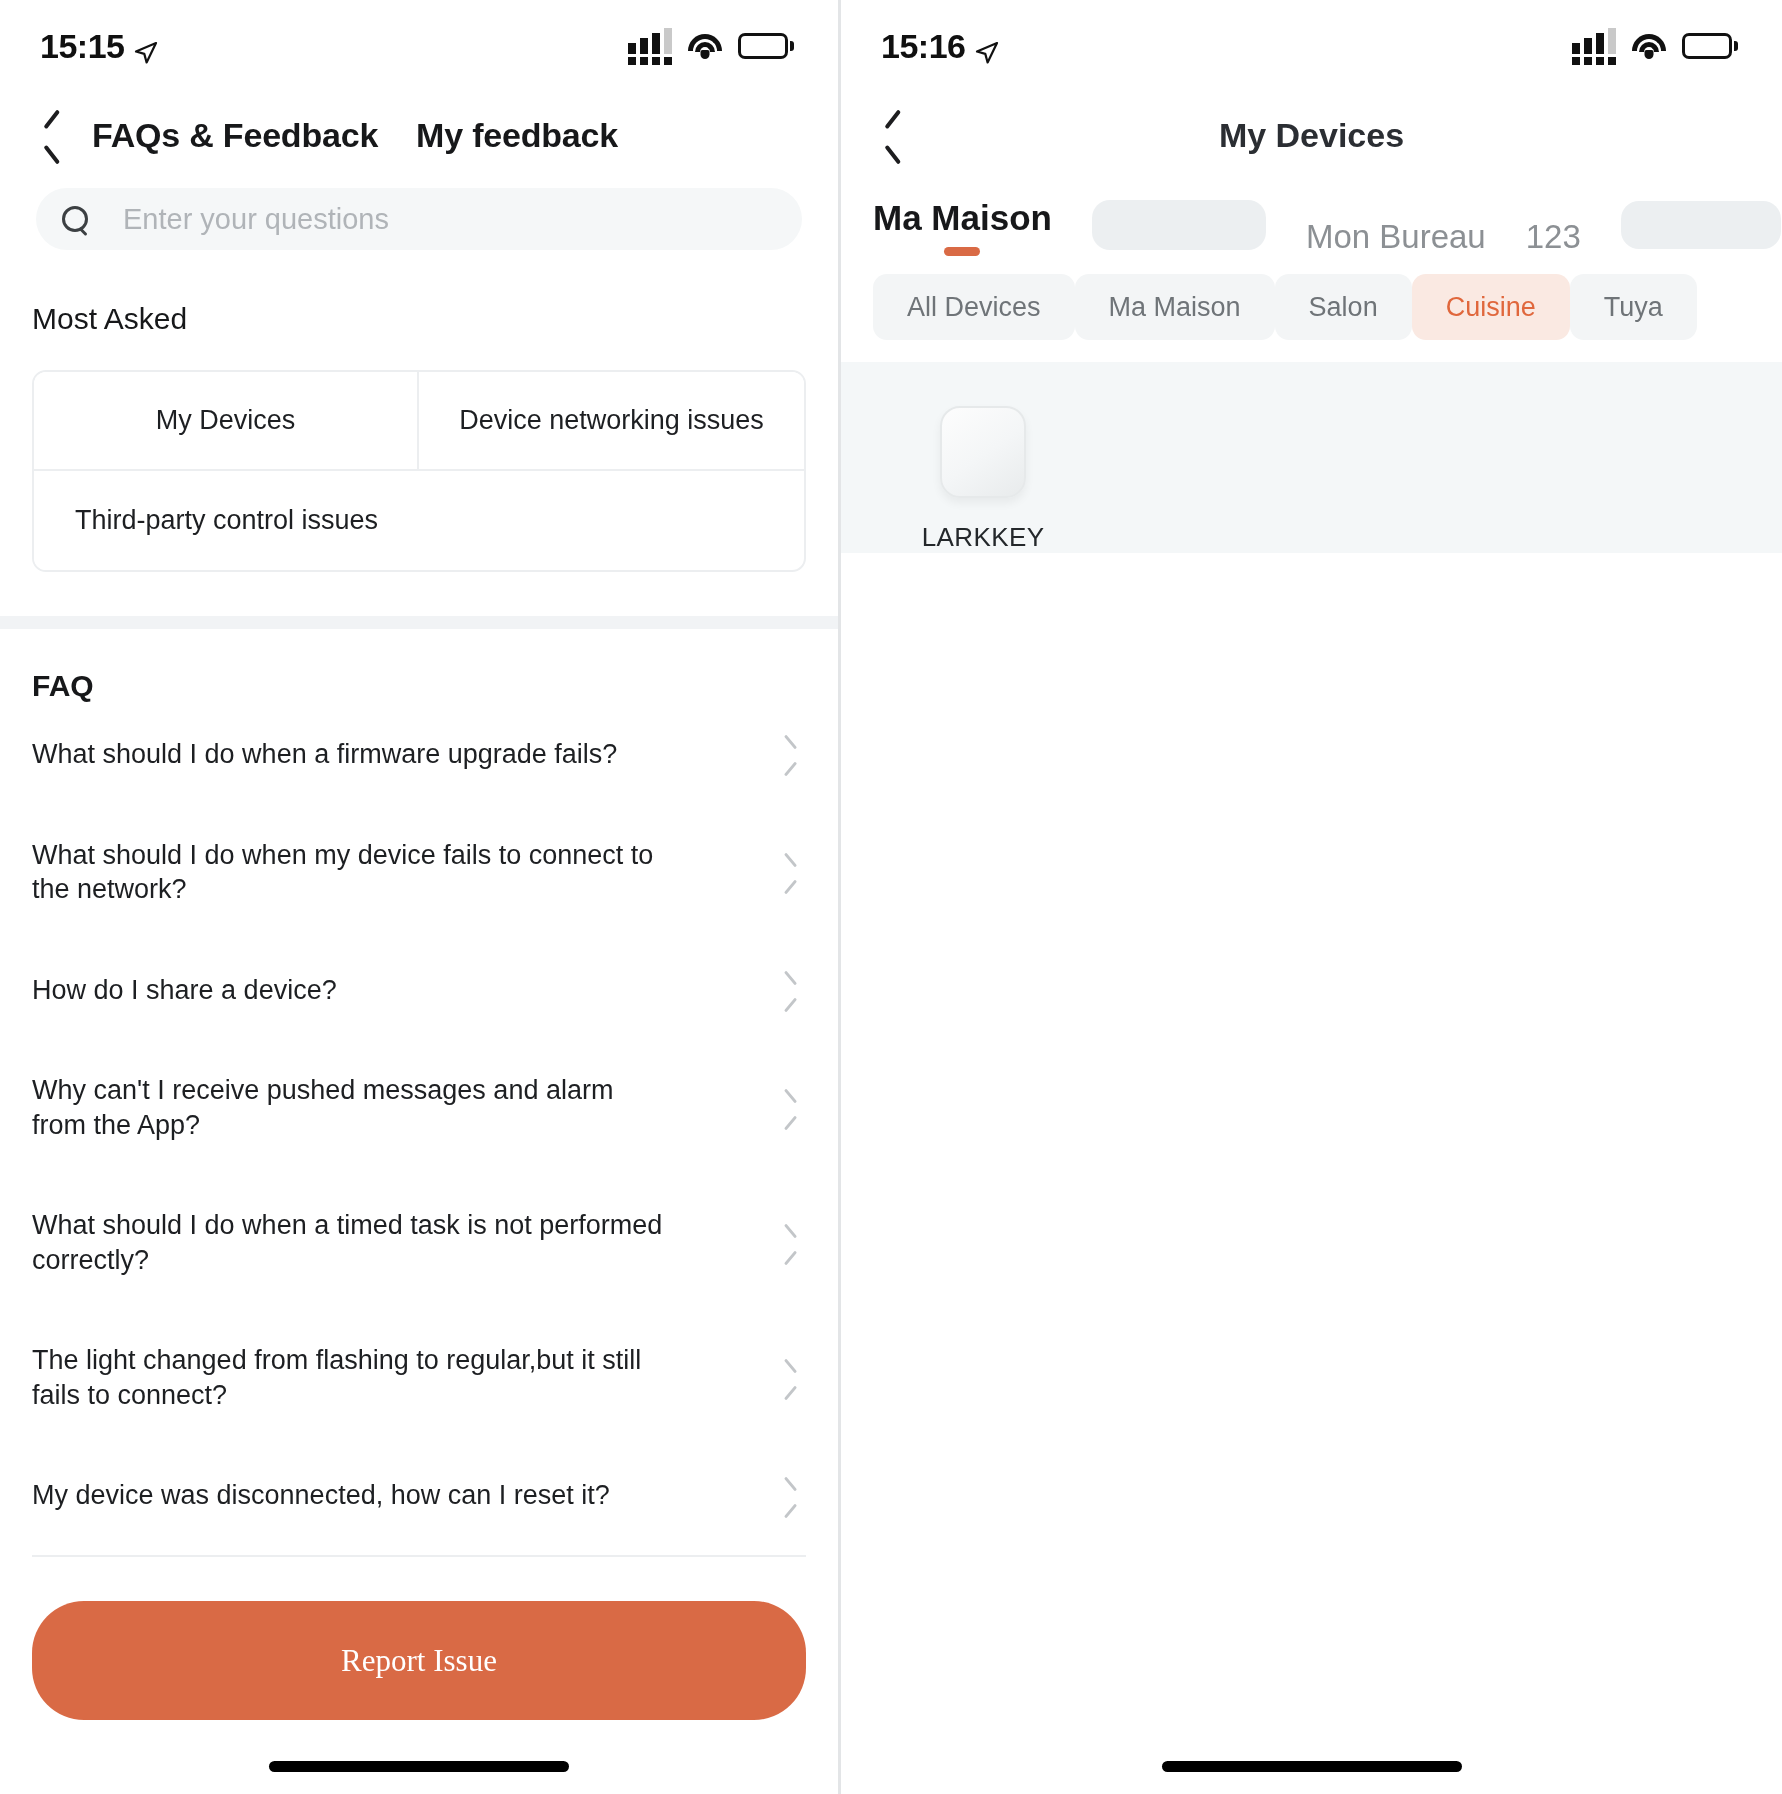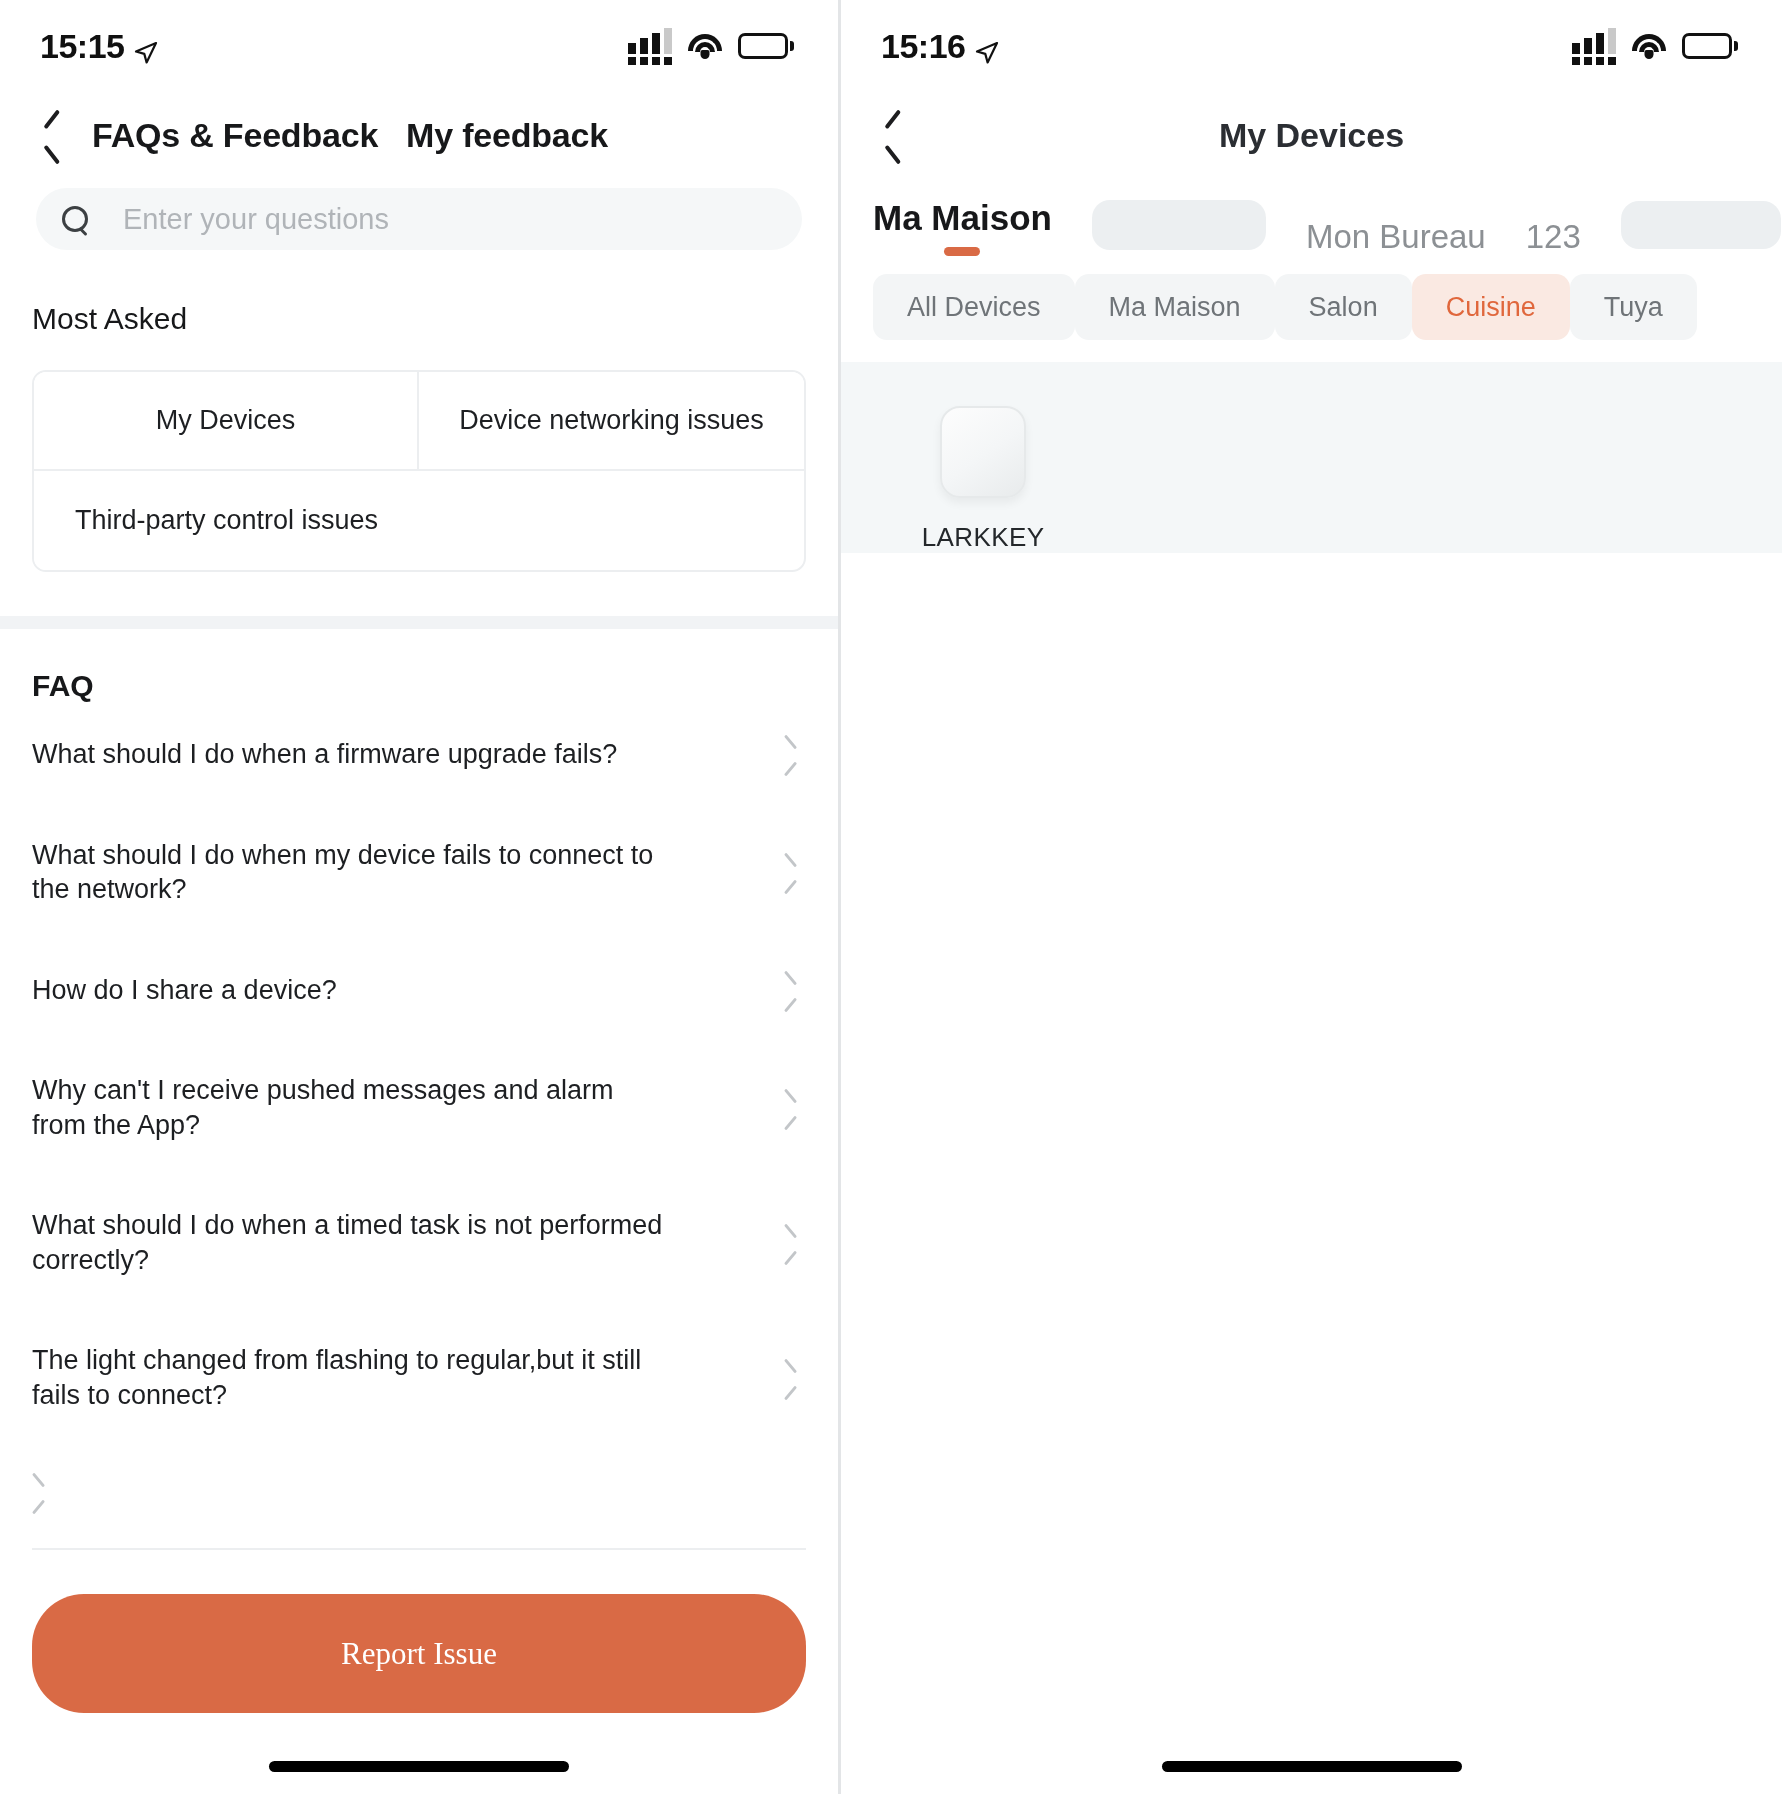--- a/index.html
+++ b/index.html
@@ -63,21 +63,21 @@
     justify-content: center; margin-left: 12px; cursor: pointer;
   }
   .chev-back { width: 22px; height: 38px; position: relative; }
   .chev-back::before, .chev-back::after {
     content: ""; position: absolute; left: 4px; width: 22px; height: 4px;
     background: #1d1d1f; border-radius: 3px;
   }
   .chev-back::before { top: 10px; transform: rotate(-52deg); transform-origin: left center; }
   .chev-back::after  { top: 28px; transform: rotate(52deg); transform-origin: left center; }
 
-  .nav-titles { display: flex; align-items: flex-end; gap: 28px; }
+  .nav-titles { display: flex; align-items: flex-end; gap: 38px; }
   .nav-title {
     font-size: 34px; font-weight: 700; color: #17181a; letter-spacing: -0.2px;
   }
   .nav-title-center {
     position: absolute; left: 0; right: 0; text-align: center;
     font-size: 34px; font-weight: 700; color: #2b2e33;
   }
 
   
   .search-wrap { padding: 10px 36px 0 36px; }
@@ -285,20 +285,21 @@
       </div>
       <div class="faq-item">
         <span class="faq-text">What should I do when a timed task is not performed correctly?</span>
         <span class="chev-r"></span>
       </div>
       <div class="faq-item">
         <span class="faq-text">The light changed from flashing to regular,but it still fails to connect?</span>
         <span class="chev-r"></span>
       </div>
       <div class="faq-item">
+        <span class="faq-text">My device was disconnected,  how can I reset it?</span>
         <span class="chev-r"></span>
       </div>
     </div>
 
     <div class="faq-divider"></div>
 
     <div class="report-wrap">
       <button class="report-btn">Report Issue</button>
     </div>
 

